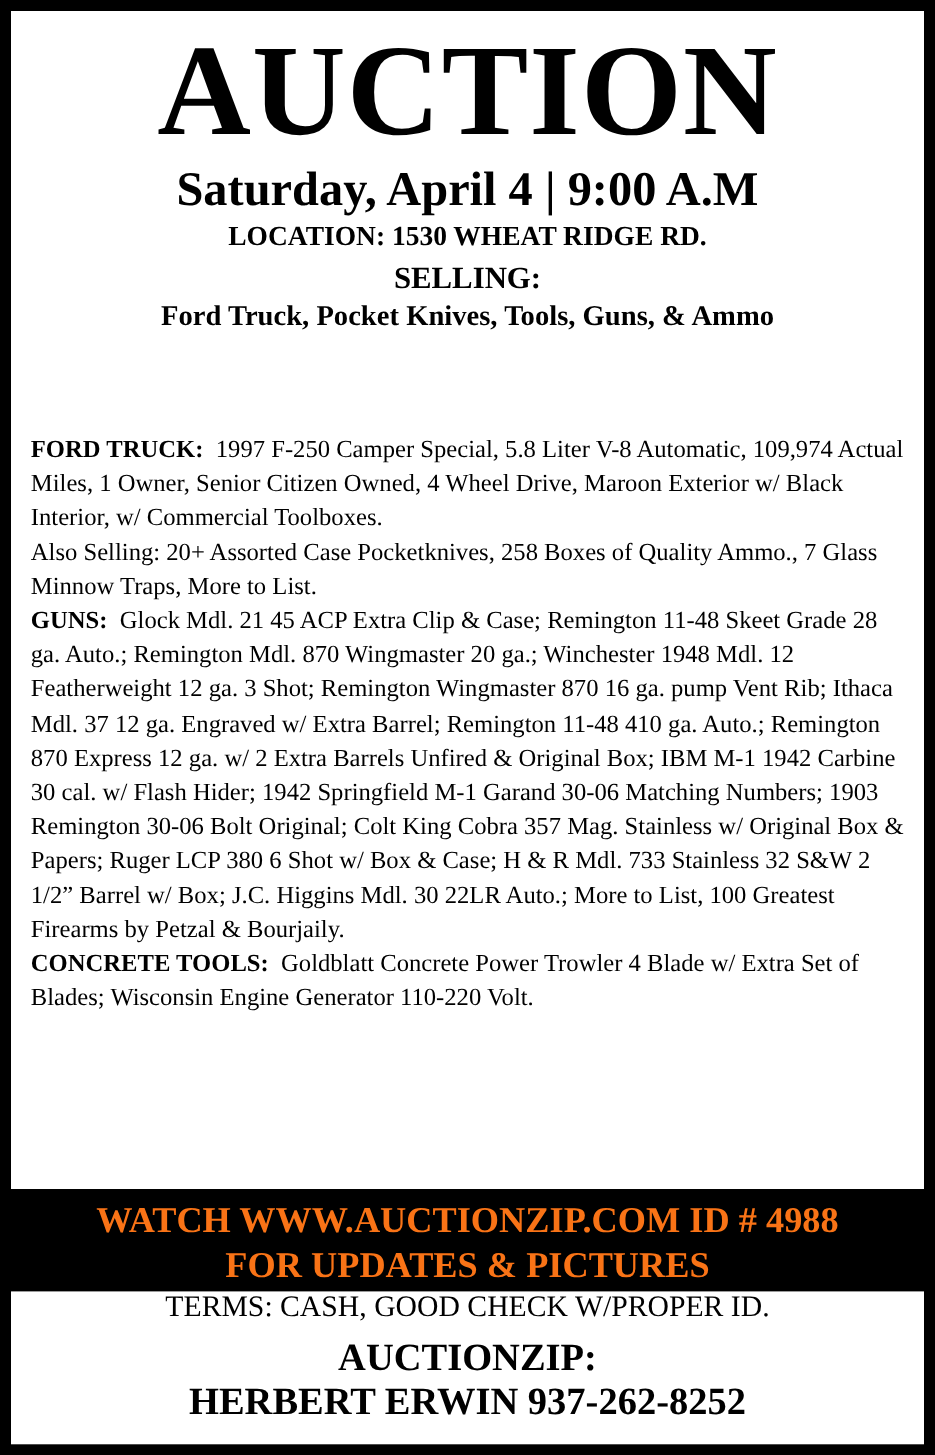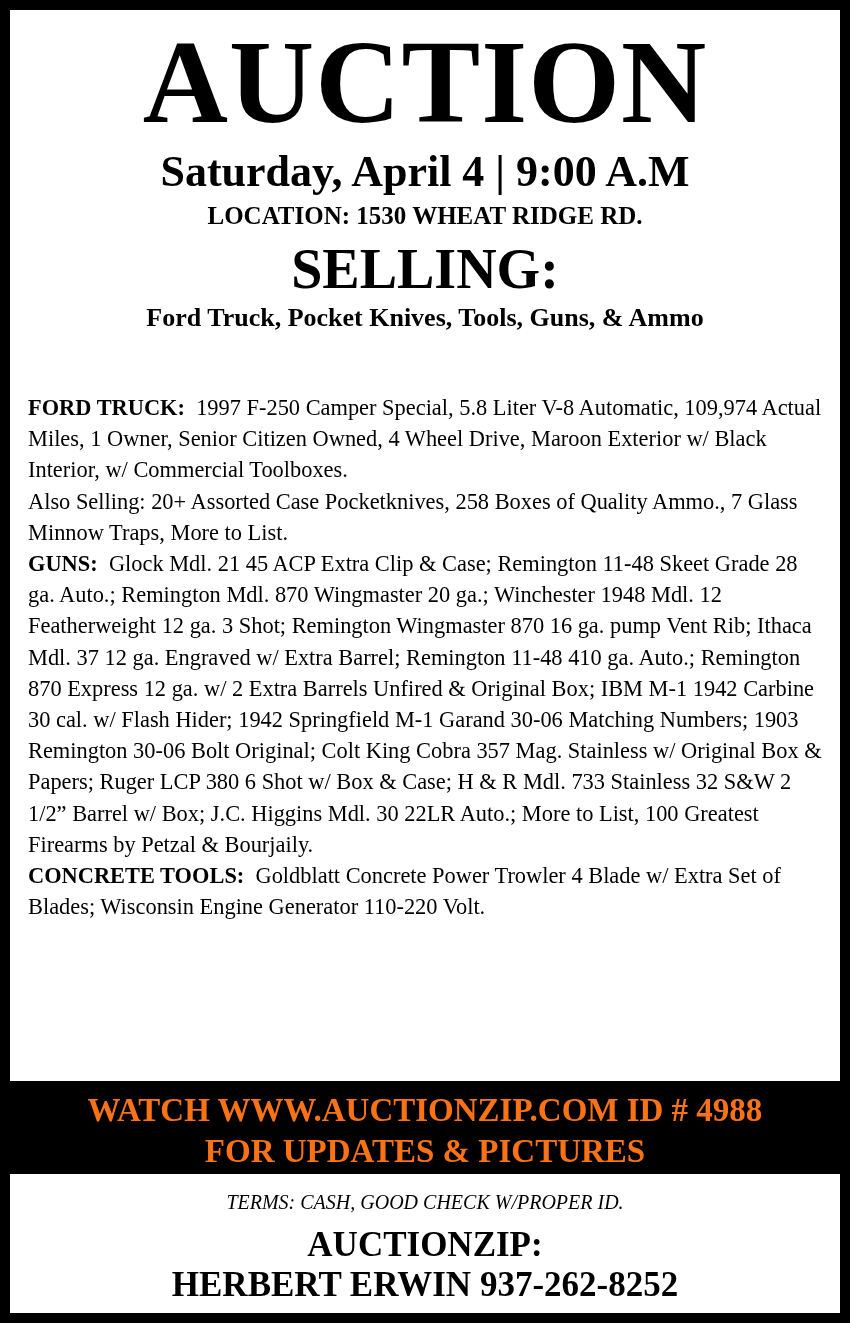--- a/index.html
+++ b/index.html
@@ -6,28 +6,28 @@
   body{width:850px;height:1323px;background:#000;overflow:hidden;font-family:"Liberation Serif","DejaVu Serif",serif;color:#000;}
   .frame{position:absolute;left:10px;top:10px;width:830px;height:1076px;}
   .panel{background:#fff;position:absolute;left:0;width:830px;}
   .top{top:0;height:1071px;}
   .band{position:absolute;left:0;top:1071px;width:830px;height:93px;background:#000;color:#f97316;text-align:center;font-weight:bold;}
   .bottom{top:1164px;height:139px;}
   .center{text-align:center;}
   .title{font-size:118px;font-weight:bold;line-height:1;margin:0;padding-top:14px;letter-spacing:1px;}
   .date{font-size:44px;font-weight:bold;margin:6px 0 0;line-height:1.1;}
   .loc{font-size:25px;font-weight:bold;line-height:1.4;margin:2px 0 0;}
-  .selling{font-size:56px;font-weight:bold;margin:6px 0 0;line-height:1.1;}
+  .selling{font-size:28px;font-weight:bold;margin:6px 0 0;line-height:1.1;}
   .sub{font-size:26px;font-weight:bold;margin:0;line-height:1.3;}
   .body{position:absolute;left:18px;top:382px;width:800px;font-size:22.4px;line-height:31.2px;}
   .body p{margin:0;}
   .body b{font-weight:bold;}
   .band .l1{font-size:33px;line-height:1;padding-top:13px;}
   .band .l2{font-size:33px;line-height:1;padding-top:8px;}
-  .terms{font-size:20px;padding-top:18px;line-height:1;font-style:italic;}
+  .terms{font-size:27px;line-height:1;}
   .auctioneer{font-size:35px;font-weight:bold;padding-top:14px;line-height:1.1;}
   .herbert{font-size:35px;font-weight:bold;line-height:1.15;}
 </style>
 </head>
 <body>
 
 <div class="frame">
   <div class="panel top">
     <h1 class="title center">AUCTION</h1>
     <p class="date center">Saturday, April 4 | 9:00 A.M</p>

